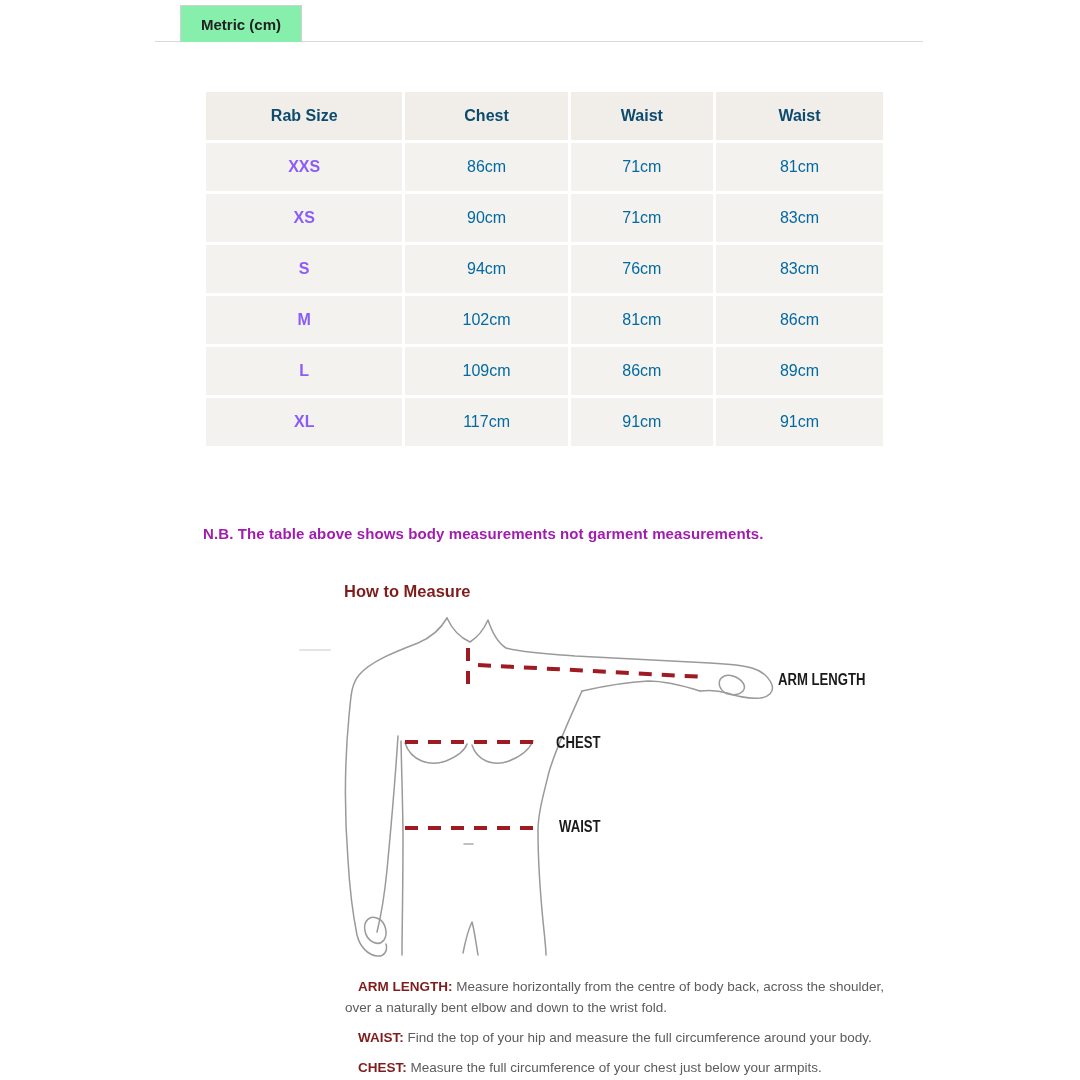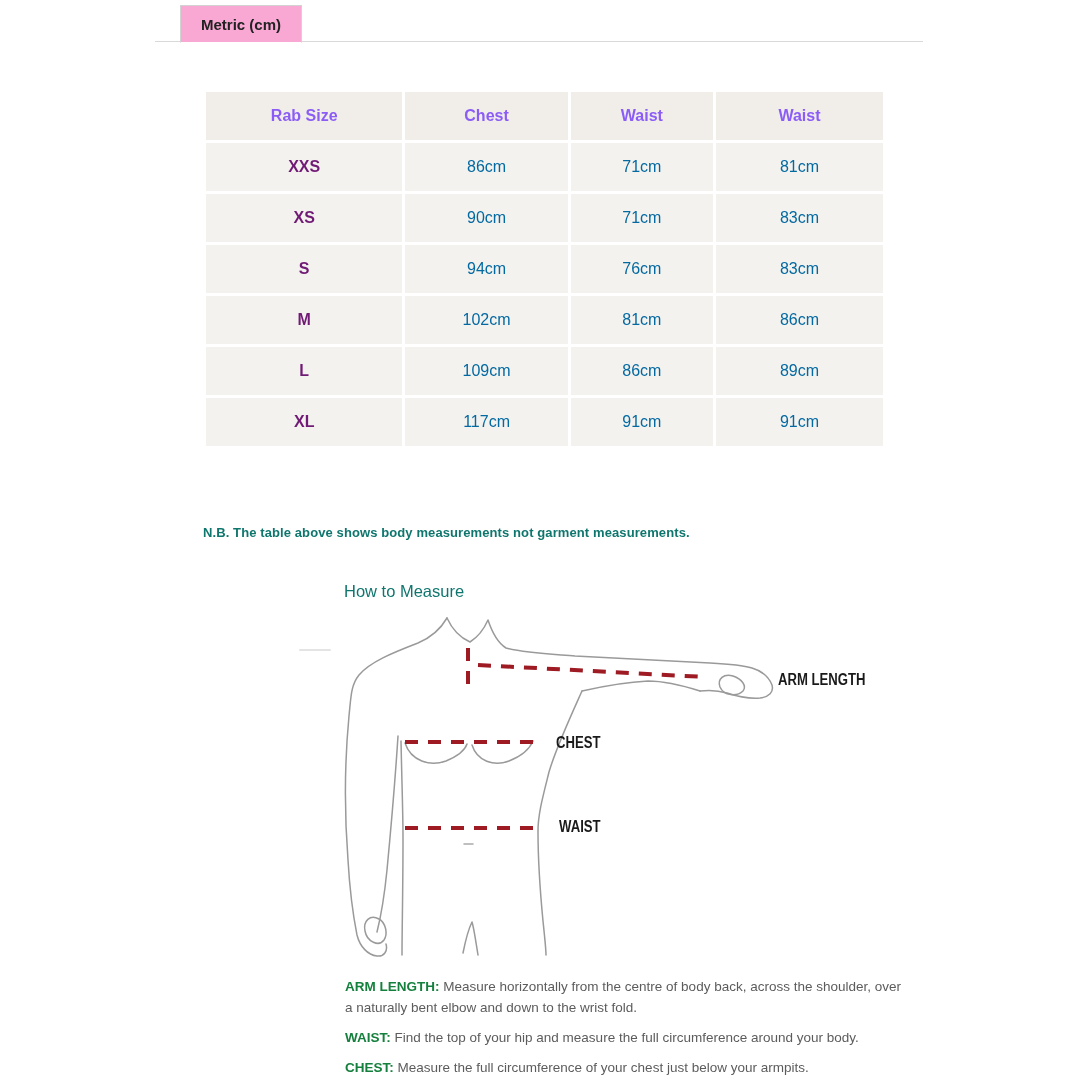--- a/index.html
+++ b/index.html
@@ -10,63 +10,63 @@
   }
   
   .tabbar-line {
     position:absolute; left:155px; top:41px; width:768px; height:1px;
     background:#d9d9d9;
   }
   .tabs { position:absolute; left:180px; top:5px; display:flex; z-index:2; }
   .tab {
     height:37px; padding:0 20px; display:flex; align-items:center;
     font-size:15px; font-weight:bold; color:#222;
-    border:1px solid #d2d2d2; background:#f9a8d4; cursor:pointer;
+    border:1px solid #d2d2d2; background:#86efac; cursor:pointer;
     white-space:nowrap;
   }
   .tab + .tab { border-left:none; }
   .tab.active { border-bottom:1px solid #ffffff; height:38px; }
   
   .size-table {
     position:absolute; left:203px; top:89px; width:683px;
     border-collapse:separate; border-spacing:3px; background:#ffffff;
     table-layout:fixed;
   }
   .size-table th, .size-table td {
     height:48px; text-align:center; vertical-align:middle;
     font-size:16px; background:#f4f2ee;
   }
-  .size-table th { background:#f1eeea; font-weight:bold; color:#8b5cf6; }
-  .size-table td.size-cell { font-weight:bold; color:#701a75; }
+  .size-table th { background:#f1eeea; font-weight:bold; color:#0c4a6e; }
+  .size-table td.size-cell { font-weight:bold; color:#8b5cf6; }
   .size-table td.val-cell { color:#0369a1; font-weight:normal; }
   
   .note {
-    position:absolute; left:203px; top:525px; font-size:13px;
-    font-weight:bold; color:#0f766e; letter-spacing:0.1px;
+    position:absolute; left:203px; top:525px; font-size:15px;
+    font-weight:bold; color:#a21caf; letter-spacing:0.1px;
   }
   
   .howto-title {
     position:absolute; left:344px; top:582px; font-size:16.5px;
-    font-weight:normal; color:#0f766e;
+    font-weight:bold; color:#7f1d1d;
   }
   .figure-wrap { position:absolute; left:280px; top:608px; width:500px; height:362px; }
   .diagram-label {
     position:absolute; font-size:16px; font-weight:bold; color:#1a1a1a;
     letter-spacing:0px; transform:scaleX(0.82); transform-origin:left center;
     white-space:nowrap;
   }
   .lbl-arm   { left:778px; top:671px; }
   .lbl-chest { left:556px; top:734px; }
   .lbl-waist { left:559px; top:818px; }
   
   .instructions { position:absolute; left:345px; top:977px; width:558px; }
   .instructions p {
     font-size:13.5px; line-height:1.55; color:#5c5c5c; margin:0 0 9px 0;
   }
-  .instructions .term { font-weight:bold; color:#15803d; }
+  .instructions .term { font-weight:bold; color:#7f1d1d;margin-left:13px; }
 </style>
 </head>
 <body>
 
 <div class="tabbar-line"></div>
 <div class="tabs">
   <div class="tab active">Metric (cm)</div>
 </div>
 
 <table class="size-table">

